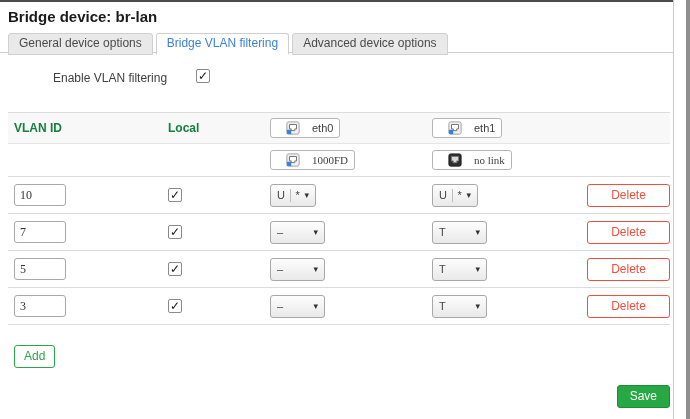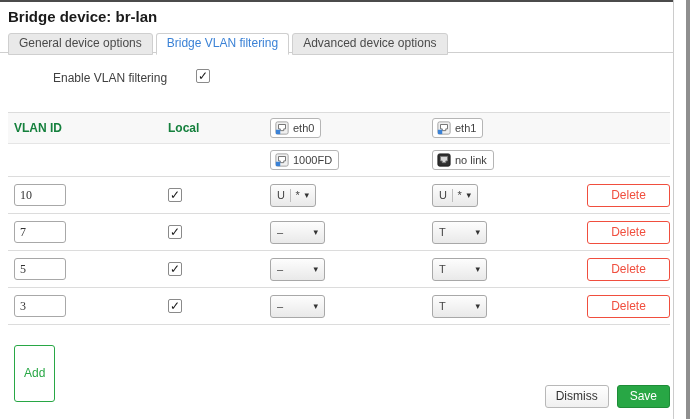--- a/index.html
+++ b/index.html
@@ -22,48 +22,48 @@
   .enable-label { position:absolute; left:53px; top:71px; }
   .enable-cb { position:absolute; left:196px; top:69px; }
 
   .checkbox { display:inline-flex; width:14px; height:14px; border:1px solid #8a8a8a; border-radius:2px;
               background:#fff; align-items:center; justify-content:center; font-size:12px; line-height:1;
               color:#1a1a1a; cursor:pointer; }
 
   .vlan-table { position:absolute; left:8px; top:112px; width:662px; }
   .hrow1 { display:flex; align-items:center; height:32px; background:#f8f8f8;
            border-top:1px solid #dcdcdc; border-bottom:1px solid #e5e5e5; }
-  .hrow2 { display:flex; align-items:center; height:33px; border-bottom:1px solid #dcdcdc; }
+  .hrow2 { display:flex; align-items:center; height:33px; border-bottom:1px solid #dcdcdc;font-family:Liberation Serif, serif; }
   .trow  { display:flex; align-items:center; height:37px; border-bottom:1px solid #dcdcdc; }
   .c1 { width:154px; padding-left:6px; }
   .c2 { width:102px; padding-left:6px; }
   .c3 { width:162px; padding-left:6px; }
   .c4 { width:155px; padding-left:6px; }
   .c5 { width:89px;  padding-left:6px; }
   .hdr { font-weight:bold; color:#15803d; }
 
-  .port-badge { display:inline-flex; align-items:center; gap:4px; padding:2px 6px 2px 4px;
+  .port-badge { display:inline-flex; align-items:center; gap:12px; padding:2px 6px 2px 15px;
                 border:1px solid #b5b5b5; border-radius:3px; background:#fff; font-size:11px; color:#404040; }
   .port-badge svg { display:block; }
 
   .vlan-input { width:52px; height:22px; border:1px solid #a8a8a8; border-radius:3px; padding:0 5px;
                 font-family:Liberation Serif, serif; font-size:12px; color:#333; background:#fff; }
 
   .dropdown { display:inline-flex; align-items:center; justify-content:space-between; height:23px;
               border:1px solid #a8a8a8; border-radius:3px; background:linear-gradient(#fdfdfd,#e9e9e9);
               padding:0 6px; font-size:11px; color:#444; cursor:pointer; }
   .dd-narrow { width:46px; }
   .dd-wide { width:55px; }
   .dd-sep { width:1px; height:13px; background:#bdbdbd; margin:0 4px; }
   .dd-arrow { font-size:9px; color:#333; margin-left:4px; }
 
   .btn { display:inline-block; border-radius:3px; font-size:12px; line-height:13px; cursor:pointer;
          text-align:center; }
   .btn-delete { width:83px; padding:4px 0; background:#fff; border:1px solid #f04e3e; color:#f04e3e; }
-  .btn-add { padding:21px 9px; background:#fff; border:1px solid #28a745; color:#28a745; }
+  .btn-add { padding:4px 9px; background:#fff; border:1px solid #28a745; color:#28a745; }
   .btn-dismiss { padding:4px 10px; background:linear-gradient(#ffffff,#f0f0f0); border:1px solid #b8b8b8; color:#333; }
   .btn-save { padding:4px 12px; background:#28a745; border:1px solid #1e8c37; color:#fff; }
 
   .add-wrap { position:absolute; left:14px; top:345px; }
   .footer { position:absolute; top:385px; right:20px; display:flex; gap:8px; }
 </style>
 </head>
 <body>
 
 <div class="stage">
@@ -244,19 +244,18 @@
       </div>
     </div>
 
   </div>
 
   <div class="add-wrap">
     <span class="btn btn-add">Add</span>
   </div>
 
   <div class="footer">
-    <span class="btn btn-dismiss">Dismiss</span>
     <span class="btn btn-save">Save</span>
   </div>
 
   <div class="right-line"></div>
   <div class="scrollbar"></div>
 </div>
 
 </body></html>

